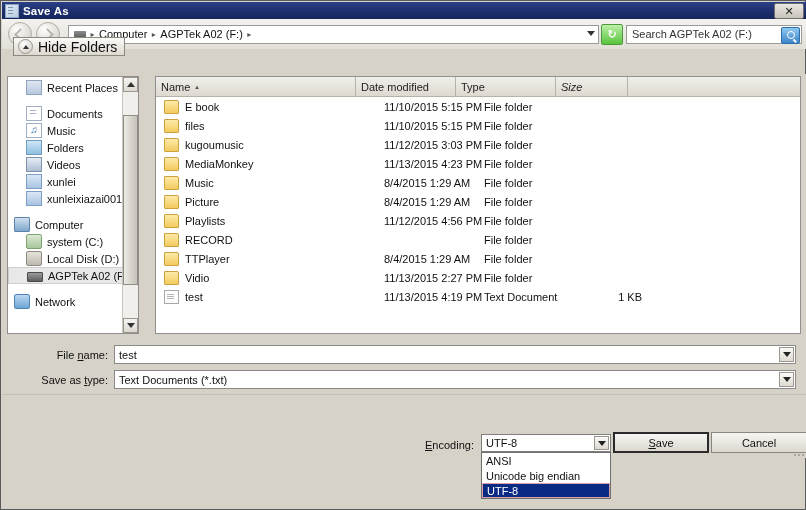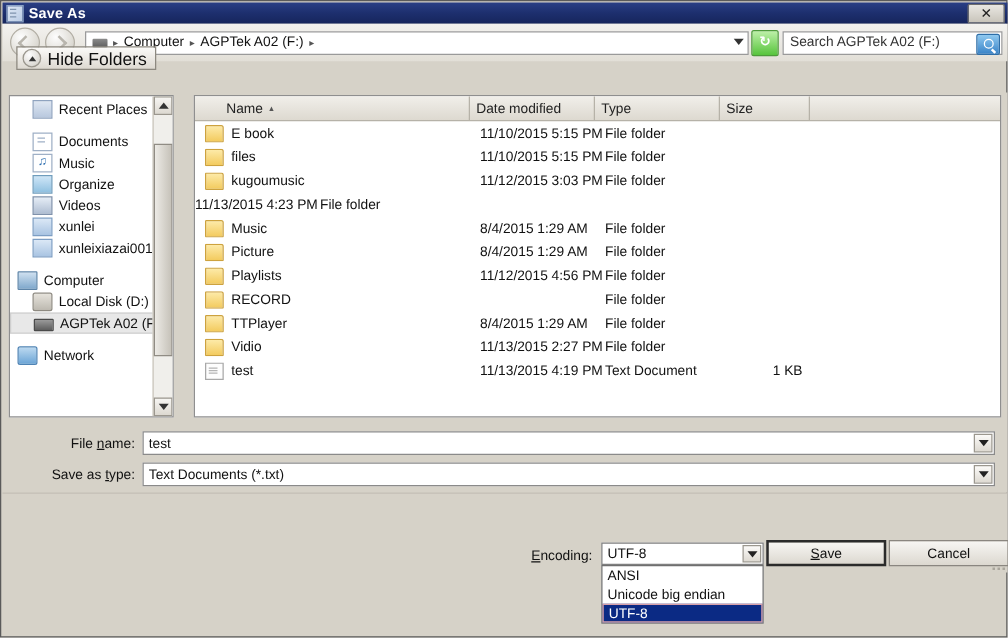--- a/index.html
+++ b/index.html
@@ -255,24 +255,24 @@
     display:flex;height:19px;
     background:linear-gradient(to bottom,#f1efea,#ddd9d0);
     border-bottom:1px solid #b6b2a8;
   }
   .hcell{
     display:flex;align-items:center;padding-left:5px;
     font-size:11px;color:#222;border-right:1px solid #b6b2a8;
     box-sizing:border-box;cursor:pointer;white-space:nowrap;
   }
   .hcell .sortmark{margin-left:5px;font-size:7px;color:#555;}
-  .c-name{width:200px;margin-left:20px;}
+  .c-name{width:200px;}
   .c-date{width:100px;}
   .c-type{width:100px;}
-  .c-size{width:72px;}
+  .c-size{width:72px;font-style:italic;}
   .c-rest{flex:1 1 auto;border-right:none;}
   .filerow{
     display:flex;height:19px;align-items:center;cursor:pointer;
   }
   .fcell{
     display:flex;align-items:center;font-size:11px;color:#111;
     box-sizing:border-box;white-space:nowrap;overflow:hidden;
   }
   .fcell.name{width:228px;padding-left:8px;text-align:right;}
   .fcell.date{width:100px;}
@@ -440,38 +440,42 @@
         <div class="sb-item indent">
           <span class="ico ico-doc"></span>
           <span>Documents</span>
         </div>
         <div class="sb-item indent">
           <span class="ico ico-music">♫</span>
           <span>Music</span>
         </div>
         <div class="sb-item indent">
           <span class="ico ico-pic"></span>
-          <span>Organize</span>
+          <span>Folders</span>
         </div>
         <div class="sb-item indent">
           <span class="ico ico-vid"></span>
           <span>Videos</span>
         </div>
         <div class="sb-item indent">
           <span class="ico ico-xun"></span>
           <span>xunlei</span>
         </div>
         <div class="sb-item indent">
           <span class="ico ico-xun"></span>
           <span>xunleixiazai001</span>
         </div>
         <div class="sb-gap"></div>
         <div class="sb-item">
           <span class="ico ico-comp"></span>
           <span>Computer</span>
+        </div>
+        <div class="sb-item indent">
+          <span class="ico ico-hdd-sys"></span>
+          <span>system (C:)</span>
         </div>
         <div class="sb-item indent">
           <span class="ico ico-hdd"></span>
           <span>Local Disk (D:)</span>
         </div>
         <div class="sb-item indent selected">
           <span class="ico ico-usb"></span>
           <span>AGPTek A02 (F:)</span>
         </div>
         <div class="sb-gap"></div>
@@ -525,20 +529,24 @@
           <div class="filerow">
             <div class="fcell name">
               <span class="fico folder"></span>
               <span>kugoumusic</span>
             </div>
             <div class="fcell date">11/12/2015 3:03 PM</div>
             <div class="fcell type">File folder</div>
             <div class="fcell size"></div>
           </div>
           <div class="filerow">
+            <div class="fcell name">
+              <span class="fico folder"></span>
+              <span>MediaMonkey</span>
+            </div>
             <div class="fcell date">11/13/2015 4:23 PM</div>
             <div class="fcell type">File folder</div>
             <div class="fcell size"></div>
           </div>
           <div class="filerow">
             <div class="fcell name">
               <span class="fico folder"></span>
               <span>Music</span>
             </div>
             <div class="fcell date">8/4/2015 1:29 AM</div>

